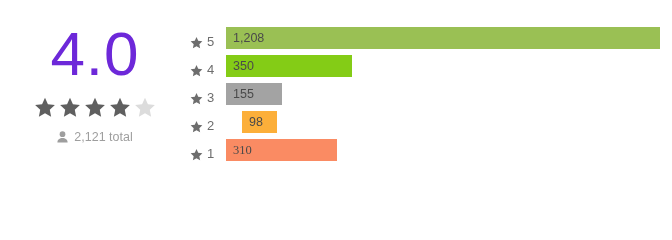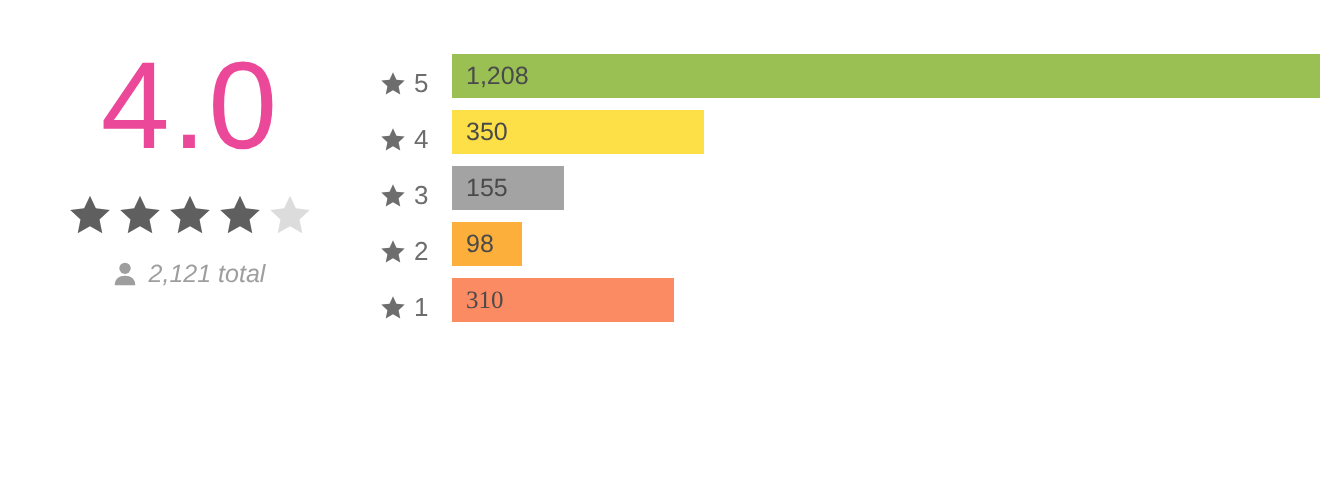--- a/index.html
+++ b/index.html
@@ -30,21 +30,21 @@
     display: flex;
     flex-direction: column;
     align-items: center;
     flex: 0 0 190px;
   }
 
   .score {
     font-size: 62px;
     line-height: 64px;
     font-weight: 300;
-    color: #ec4899;
+    color: #6d28d9;
     letter-spacing: 1px;
     font-family: "Liberation Sans", sans-serif;
     text-align: center;
   }
 
   .summary-stars {
     margin-top: 10px;
     display: flex;
     gap: 3px;
   }
@@ -55,21 +55,20 @@
     display: block;
   }
 
   .total-line {
     margin-top: 12px;
     display: flex;
     align-items: center;
     gap: 6px;
     color: #9e9e9e;
     font-size: 12.5px;
-    font-style: italic;
   }
 
   .person-icon {
     width: 11px;
     height: 12px;
     display: block;
   }
 
   
   .histogram {
@@ -199,21 +198,21 @@
     <div class="bar-row">
       <div class="row-label">
         <span class="star-glyph">
           <svg viewBox="0 0 24 24" width="13" height="13">
               <polygon fill="#6d6d6d" points="12,2 15.2,8.9 22.8,9.8 17.2,15 18.7,22.5 12,18.7 5.3,22.5 6.8,15 1.2,9.8 8.8,8.9"></polygon>
             </svg>
         </span>
         <span class="row-num">4</span>
       </div>
       <div class="bar-track">
-        <div class="bar-fill" style="background: #fde047; width: 28.9735%;">
+        <div class="bar-fill" style="background: #84cc16; width: 28.9735%;">
           <span class="bar-count">350</span>
         </div>
       </div>
     </div>
 
     <div class="bar-row">
       <div class="row-label">
         <span class="star-glyph">
           <svg viewBox="0 0 24 24" width="13" height="13">
               <polygon fill="#6d6d6d" points="12,2 15.2,8.9 22.8,9.8 17.2,15 18.7,22.5 12,18.7 5.3,22.5 6.8,15 1.2,9.8 8.8,8.9"></polygon>
@@ -231,21 +230,21 @@
     <div class="bar-row">
       <div class="row-label">
         <span class="star-glyph">
           <svg viewBox="0 0 24 24" width="13" height="13">
               <polygon fill="#6d6d6d" points="12,2 15.2,8.9 22.8,9.8 17.2,15 18.7,22.5 12,18.7 5.3,22.5 6.8,15 1.2,9.8 8.8,8.9"></polygon>
             </svg>
         </span>
         <span class="row-num">2</span>
       </div>
       <div class="bar-track">
-        <div class="bar-fill" style="background: rgb(252, 175, 58); width: 8.11258%;">
+        <div class="bar-fill" style="background: rgb(252, 175, 58); width: 8.11258%; margin-left: 16px;">
           <span class="bar-count">98</span>
         </div>
       </div>
     </div>
 
     <div class="bar-row">
       <div class="row-label">
         <span class="star-glyph">
           <svg viewBox="0 0 24 24" width="13" height="13">
               <polygon fill="#6d6d6d" points="12,2 15.2,8.9 22.8,9.8 17.2,15 18.7,22.5 12,18.7 5.3,22.5 6.8,15 1.2,9.8 8.8,8.9"></polygon>

